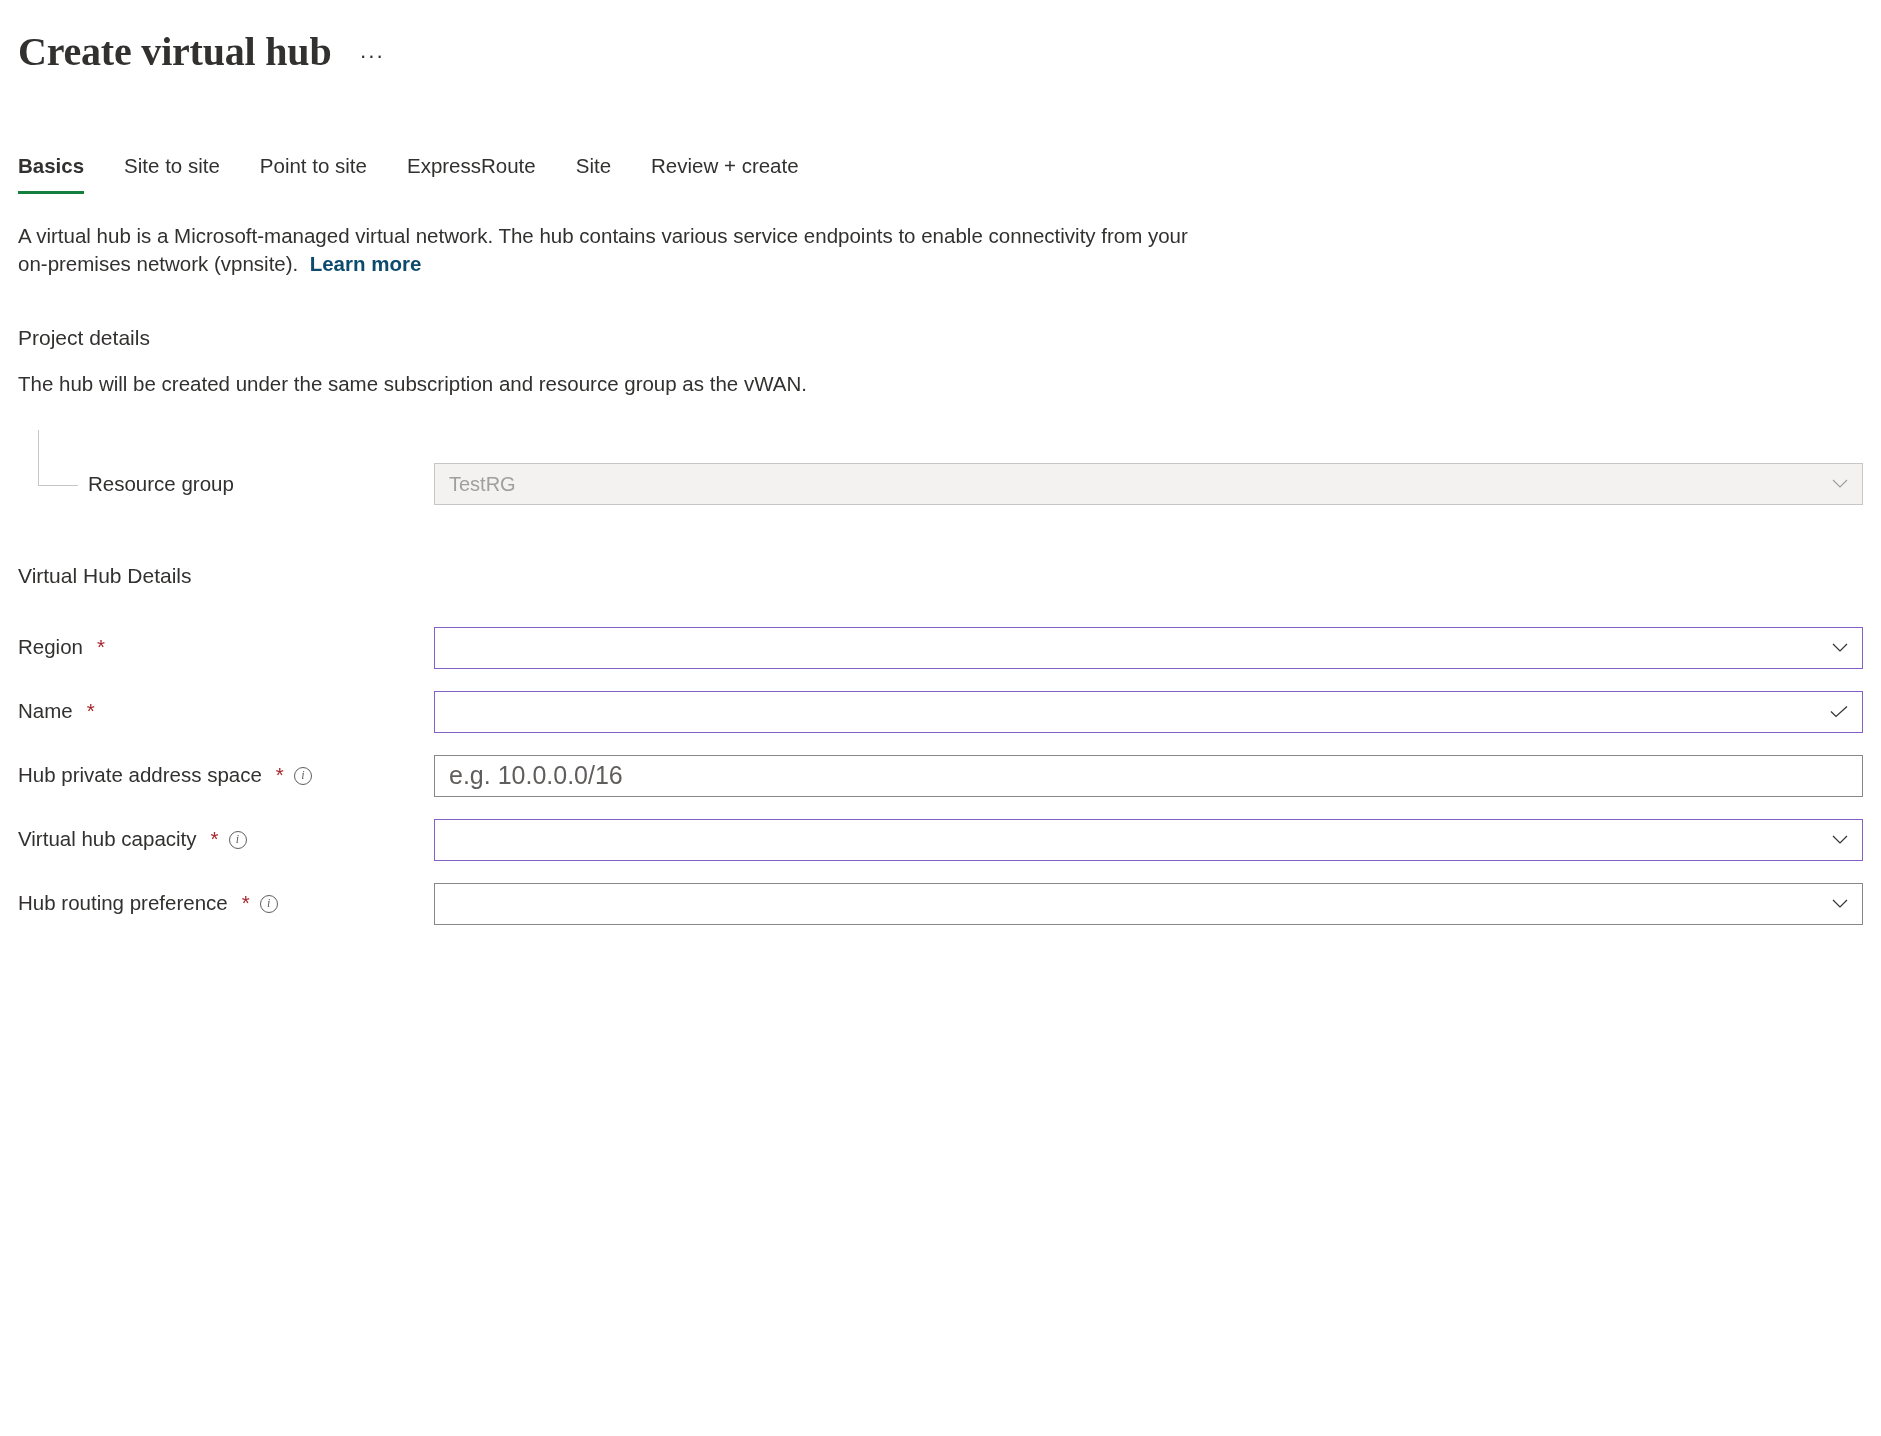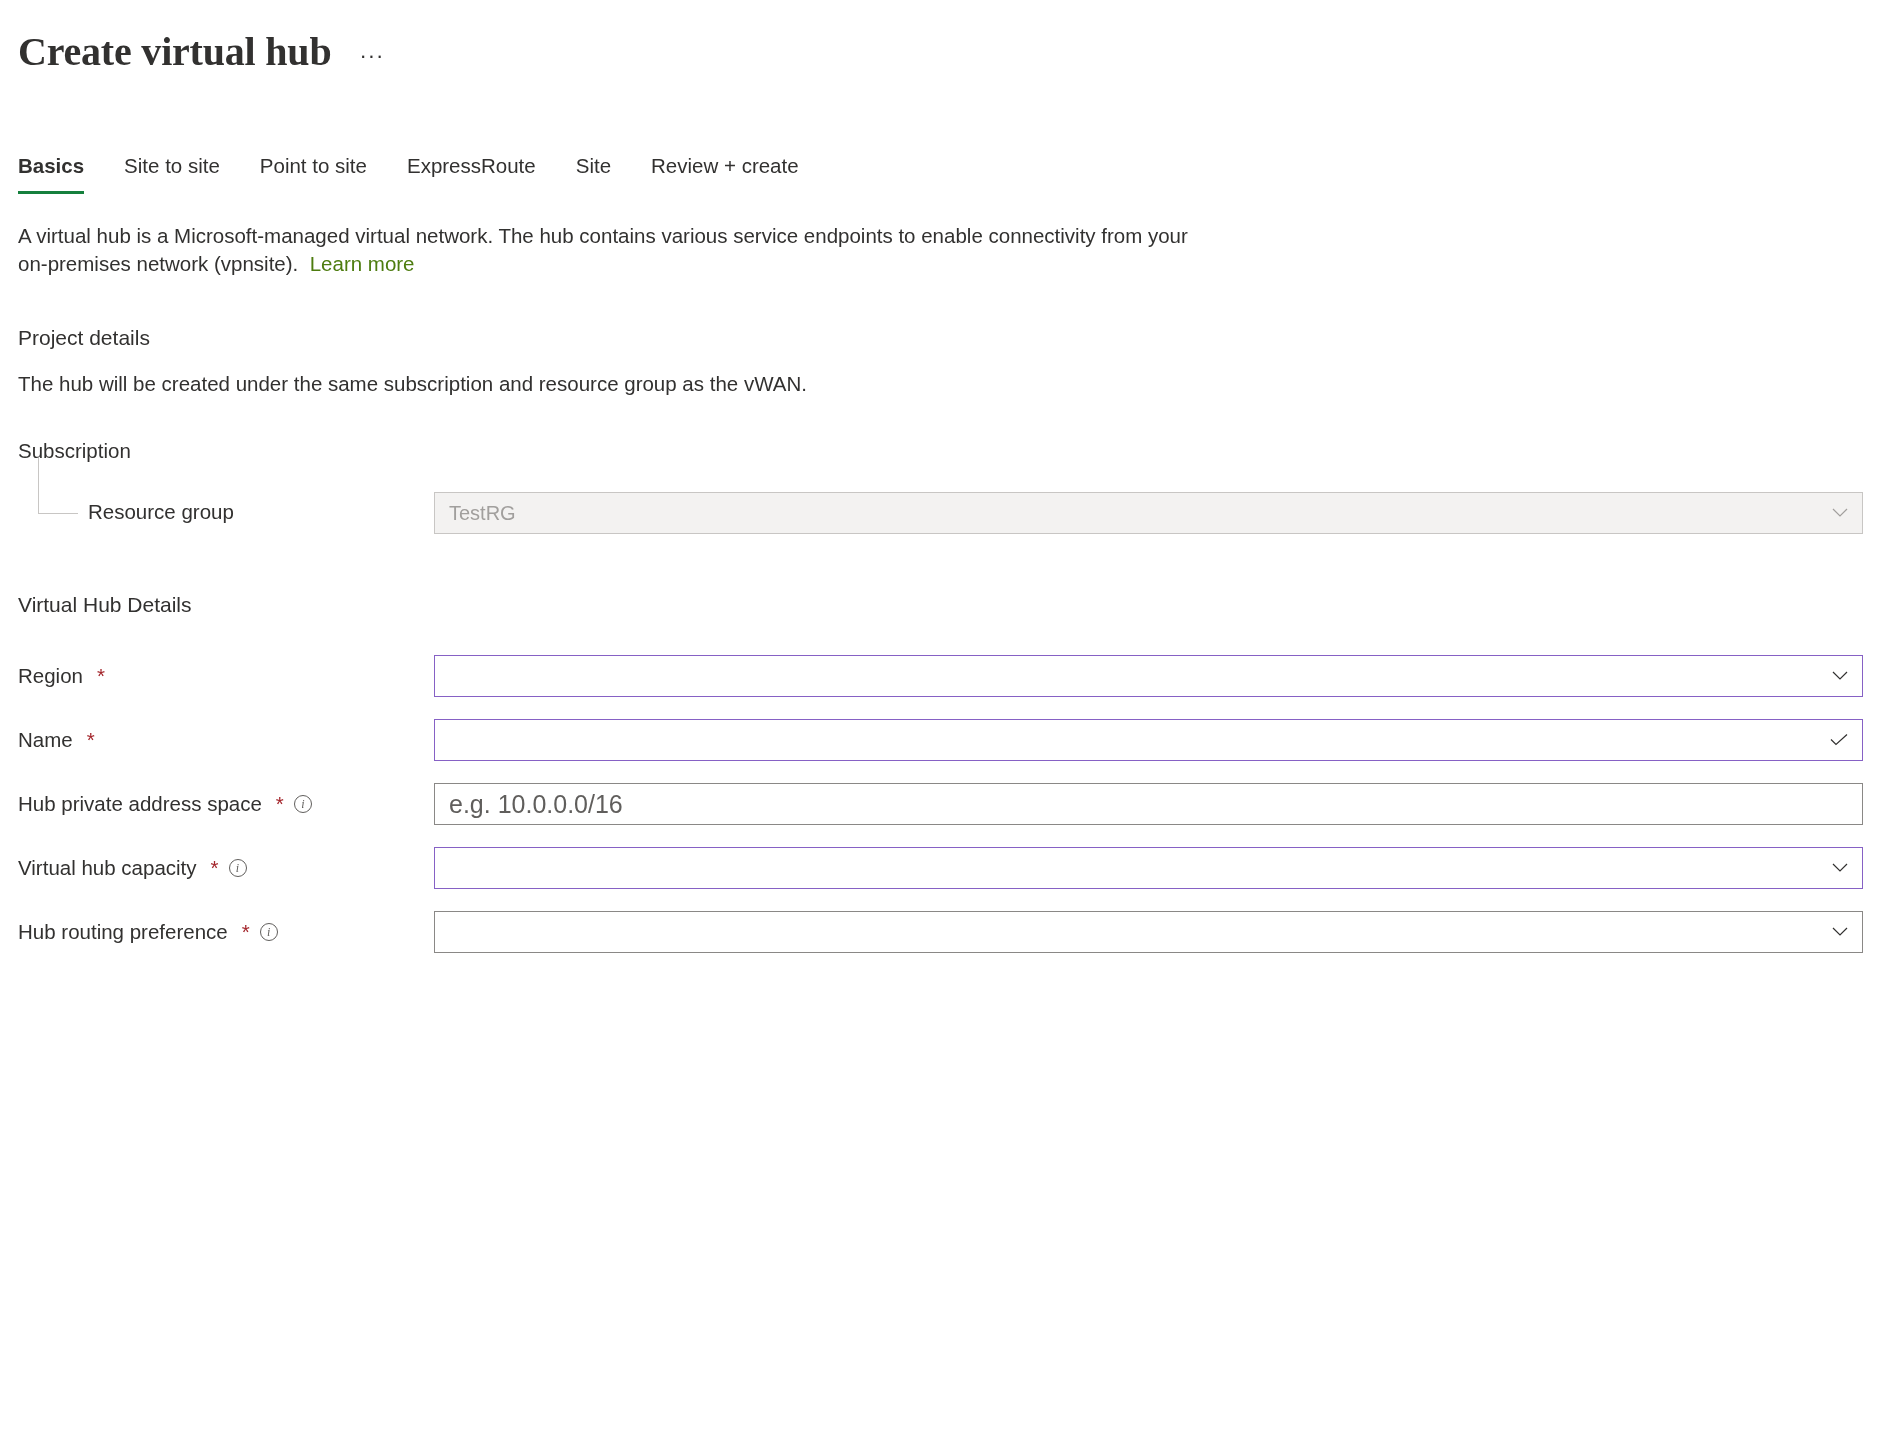--- a/index.html
+++ b/index.html
@@ -44,23 +44,24 @@
     }
     .tab.active {
       font-weight: 600;
       border-bottom: 3px solid #15803d;
     }
     .description {
       max-width: 1200px;
       margin-bottom: 44px;
     }
     .link {
-      color: #4d7c0f;
+      color: #0c4a6e;
       cursor: pointer;
       text-decoration: none;
+      font-weight: bold;
     }
     .section-heading {
       font-size: 21px;
       font-weight: 400;
       margin-bottom: 18px;
     }
     .section-sub {
       margin-bottom: 38px;
     }
     .form-row {
@@ -165,23 +166,20 @@
 
 <p class="description">
   <span>A virtual hub is a Microsoft-managed virtual network. The hub contains various service endpoints to enable connectivity from your on-premises network (vpnsite).</span>
   &nbsp;<a class="link">Learn more</a>
 </p>
 
 <h2 class="section-heading">Project details</h2>
 <p class="section-sub">The hub will be created under the same subscription and resource group as the vWAN.</p>
 
 <div class="form-row">
-  <div class="label-col">
-    <span>Subscription</span>
-  </div>
 </div>
 
 <div class="form-row">
   <div class="label-col indented">
     <span class="tree-connector"></span>
     <span>Resource group</span>
   </div>
   <div class="field-col">
     <div class="dropdown disabled">
       <span>TestRG</span>

